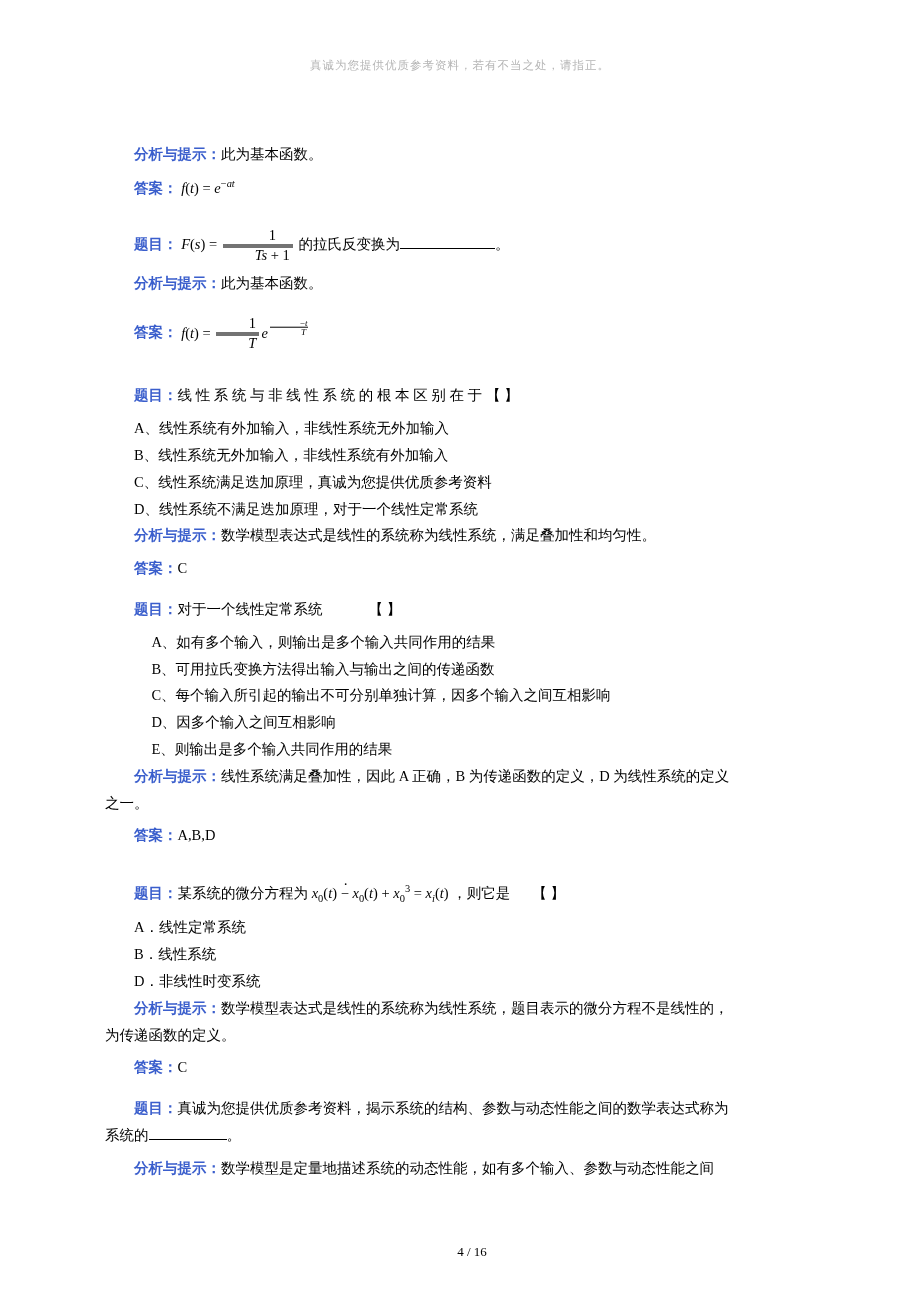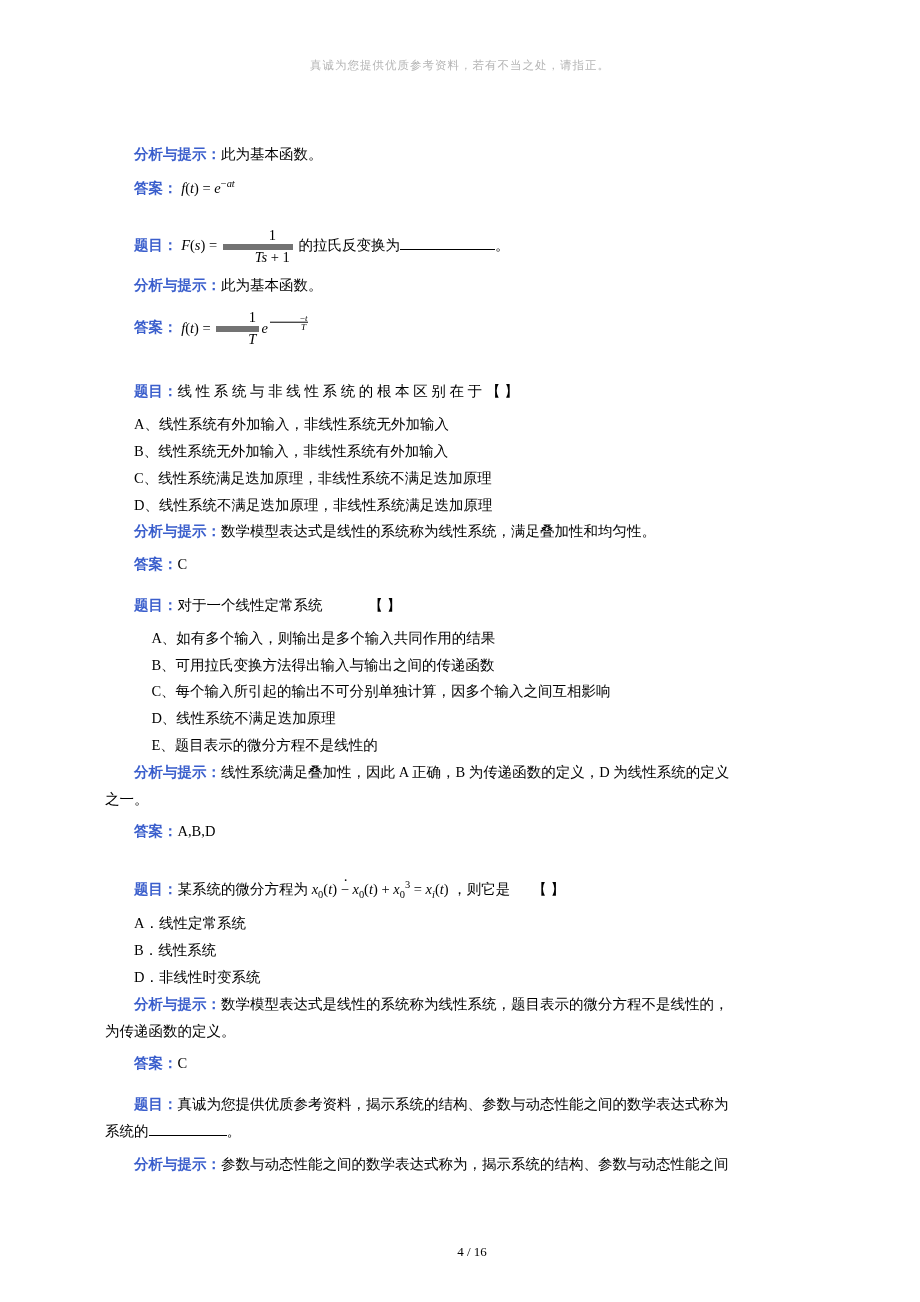--- a/index.html
+++ b/index.html
@@ -54,21 +54,21 @@
     font-style: italic;
     line-height: 1.1;
     margin: 0 2px;
   }
   .frac .num {
     display: block;
     padding: 0 3px;
   }
   .frac .den {
     display: block;
-    border-top: 6px solid #737373;
+    border-top: 4px solid #737373;
     padding: 0 3px;
   }
   .supfrac {
     display: inline-block;
     vertical-align: text-top;
     text-align: center;
     font-family: "Times New Roman", serif;
     font-style: italic;
     line-height: 0.9;
     font-size: 0.62em;
@@ -134,58 +134,58 @@
     <span class="label">题目：</span>
     <span class="math">F<span class="math-up">(</span>s<span class="math-up">)</span> <span class="math-up">=</span>
       <span class="frac"><span class="num"><span class="math-up">1</span></span><span class="den">Ts <span class="math-up">+ 1</span></span></span>
     </span><span> 的拉氏反变换为</span><span class="blank"></span><span>。</span>
   </div>
 
   <div class="block indent">
     <span class="label">分析与提示：</span><span>此为基本函数。</span>
   </div>
 
-  <div class="block indent" style="margin-top:12px;">
+  <div class="block indent" style="margin-top:20px;">
     <span class="label">答案：</span>
     <span class="math">f<span class="math-up">(</span>t<span class="math-up">)</span> <span class="math-up">=</span>
       <span class="frac"><span class="num"><span class="math-up">1</span></span><span class="den">T</span></span>e<span class="supfrac"><span class="num"><span class="math-up">−</span>t</span><span class="den">T</span></span>
     </span>
   </div>
 
   <div class="gap-md"></div>
 
   <div class="block indent">
     <span class="label">题目：</span><span>线 性 系 统 与 非 线 性 系 统 的 根 本 区 别 在 于</span><span class="bracket-pair" style="margin-left:4px;">【   】</span>
   </div>
   <div class="optlist">
     <div class="row">A、线性系统有外加输入，非线性系统无外加输入</div>
     <div class="row">B、线性系统无外加输入，非线性系统有外加输入</div>
-    <div class="row">C、线性系统满足迭加原理，非线性系统不满足迭加原理</div>
-    <div class="row">D、线性系统不满足迭加原理，非线性系统满足迭加原理</div>
+    <div class="row">C、线性系统满足迭加原理，真诚为您提供优质参考资料</div>
+    <div class="row">D、线性系统不满足迭加原理，对于一个线性定常系统</div>
   </div>
 
   <div class="block indent">
     <span class="label">分析与提示：</span><span>数学模型表达式是线性的系统称为线性系统，满足叠加性和均匀性。</span>
   </div>
 
   <div class="block indent">
     <span class="label">答案：</span><span>C</span>
   </div>
 
   <div class="gap-sm"></div>
 
   <div class="block indent">
     <span class="label">题目：</span><span>对于一个线性定常系统</span><span style="display:inline-block; width:46px;"></span><span class="bracket-pair">【     】</span>
   </div>
   <div class="list-first">
     <div>A、如有多个输入，则输出是多个输入共同作用的结果</div>
     <div>B、可用拉氏变换方法得出输入与输出之间的传递函数</div>
     <div>C、每个输入所引起的输出不可分别单独计算，因多个输入之间互相影响</div>
-    <div>D、线性系统不满足迭加原理</div>
-    <div>E、题目表示的微分方程不是线性的</div>
+    <div>D、因多个输入之间互相影响</div>
+    <div>E、则输出是多个输入共同作用的结果</div>
   </div>
 
   <div class="block">
     <div class="indent"><span class="label">分析与提示：</span><span>线性系统满足叠加性，因此 A 正确，B 为传递函数的定义，D 为线性系统的定义</span></div>
     <div>之一。</div>
   </div>
 
   <div class="block indent">
     <span class="label">答案：</span><span>A,B,D</span>
   </div>
@@ -214,17 +214,17 @@
   </div>
 
   <div class="gap-sm"></div>
 
   <div class="block">
     <div class="indent"><span class="label">题目：</span><span>真诚为您提供优质参考资料，揭示系统的结构、参数与动态性能之间的数学表达式称为</span></div>
     <div><span>系统的</span><span class="blank" style="width:78px;"></span><span>。</span></div>
   </div>
 
   <div class="block indent">
-    <span class="label">分析与提示：</span><span>参数与动态性能之间的数学表达式称为，揭示系统的结构、参数与动态性能之间</span>
+    <span class="label">分析与提示：</span><span>数学模型是定量地描述系统的动态性能，如有多个输入、参数与动态性能之间</span>
   </div>
 
   <div class="page-num">4 / 16</div>
 </div>
 
 </body></html>

